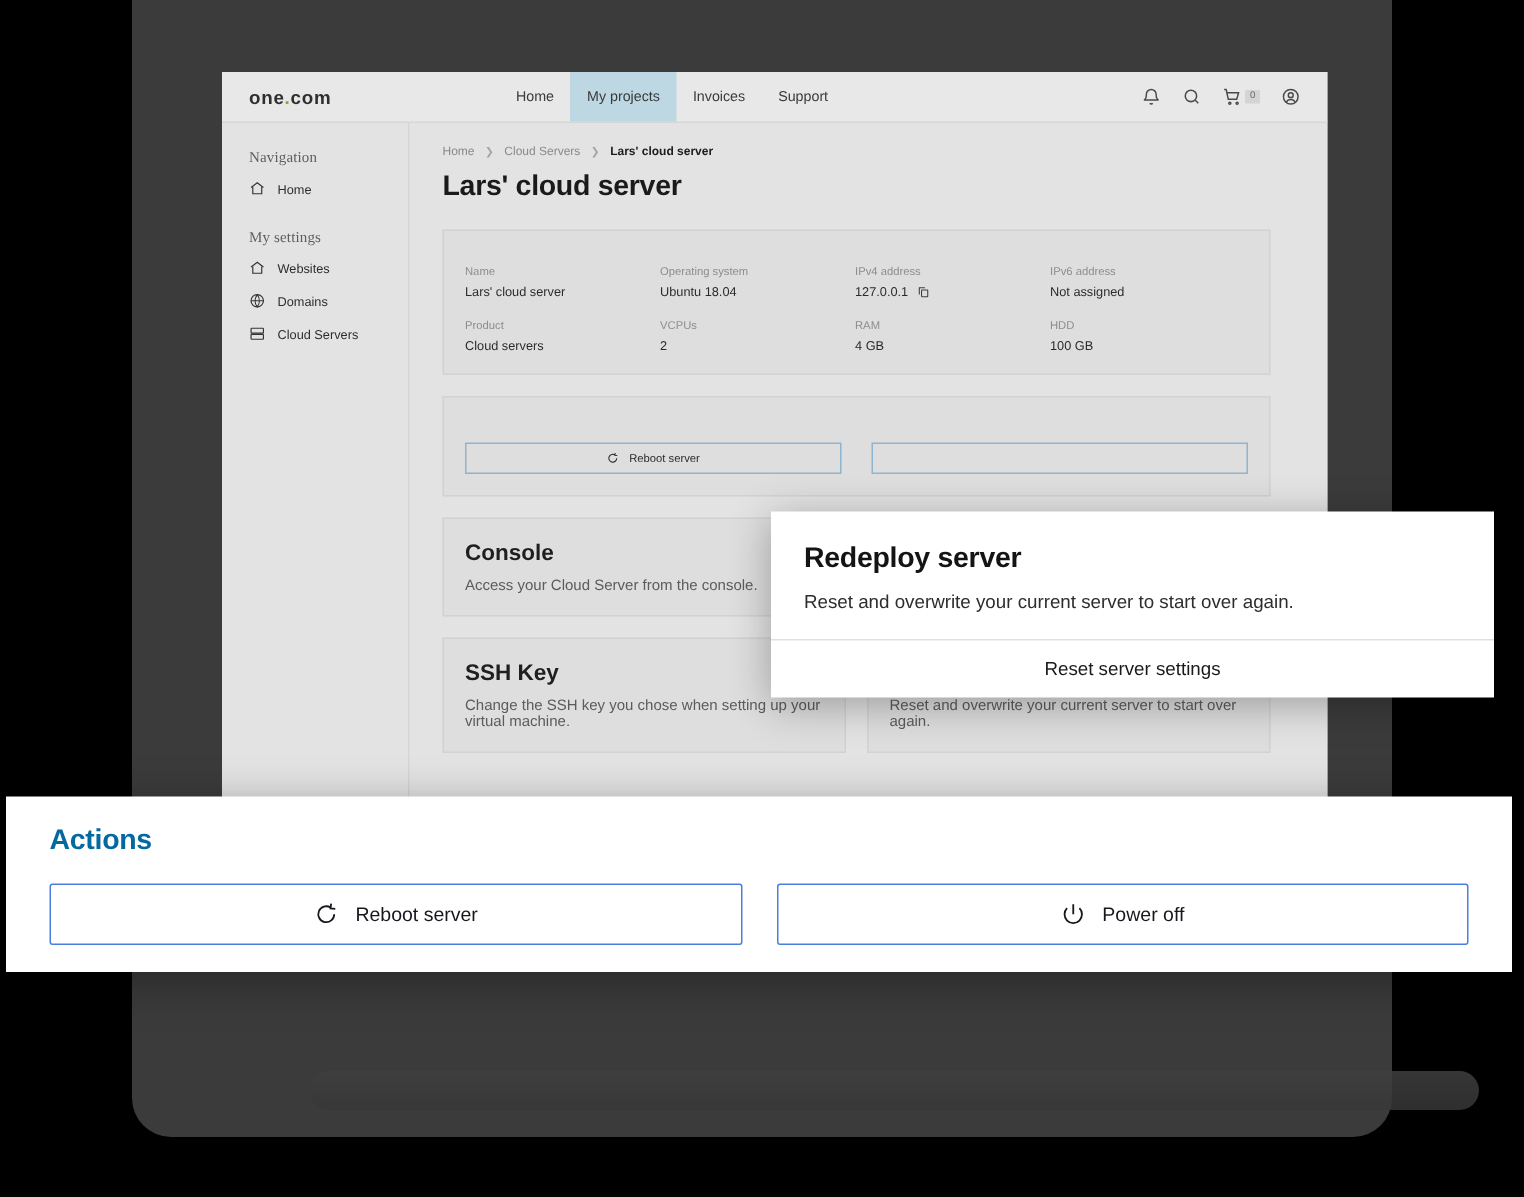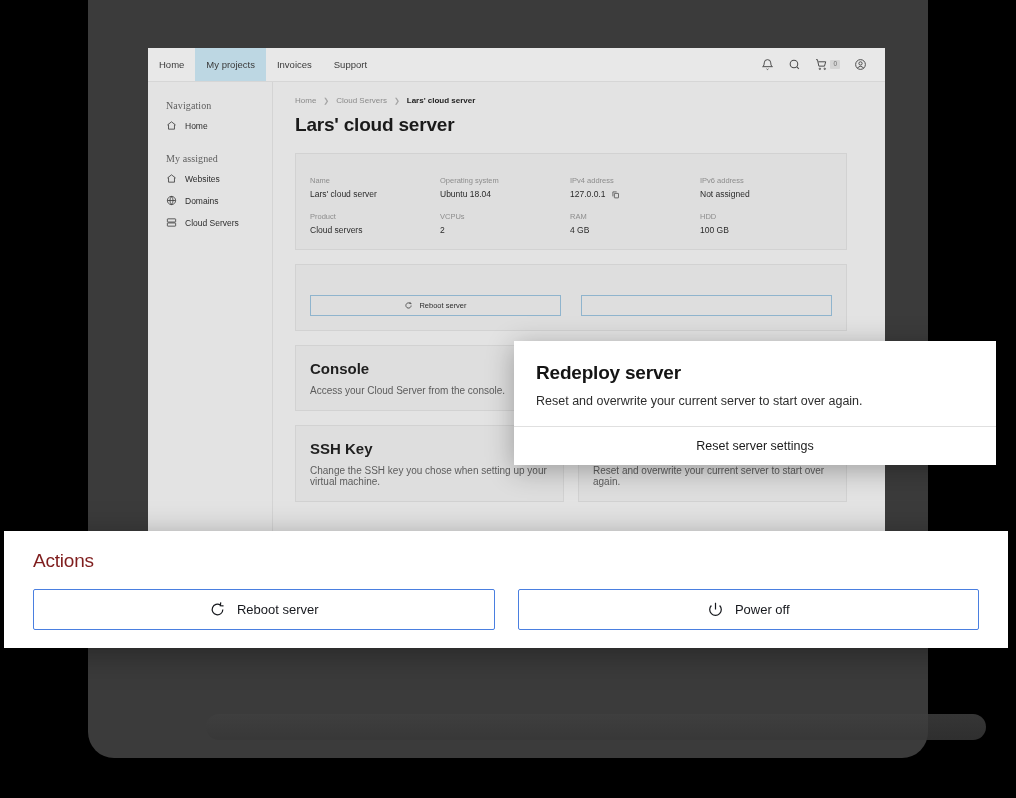--- a/index.html
+++ b/index.html
@@ -140,21 +140,21 @@
     font-size: 12.5px; color: #1a1a1a; cursor: pointer;
   }
 
   
   .actions-overlay {
     position: absolute; left: 4px; top: 531px; width: 1004px; height: 117px;
     background: #ffffff;
     box-shadow: 0 6px 30px rgba(0,0,0,.35);
   }
   .actions-overlay h2 {
-    font-size: 19px; font-weight: 400; color: #7f1d1d;
+    font-size: 19px; font-weight: 700; color: #0369a1;
     padding: 19px 0 0 29px; letter-spacing: -.2px;
   }
   .overlay-btn-row { display: flex; gap: 23px; padding: 17px 29px 0 29px; }
   .big-btn {
     flex: 1; height: 41px; background: #fff;
     border: 1px solid #4a7fe0; border-radius: 2px;
     display: flex; align-items: center; justify-content: center; gap: 11px;
     font-size: 13px; color: #16181d; cursor: pointer;
   }
   .big-btn svg { width: 17px; height: 17px; color: #16181d; }
@@ -164,20 +164,25 @@
 
 <div id="stage">
 
   <div class="device-frame">
     <div class="device-foot"></div>
   </div>
 
   <div class="app-window">
 
     <div class="topbar">
+      <div class="logo">
+        <span>one</span>
+          <span class="dot">.</span>
+          <span>com</span>
+      </div>
       <div class="nav-main">
         <div class="nav-item">Home</div>
         <div class="nav-item active">My projects</div>
         <div class="nav-item">Invoices</div>
         <div class="nav-item">Support</div>
       </div>
       <div class="nav-right">
         <span class="icon-btn">
           <svg viewBox="0 0 24 24" fill="none" stroke="currentColor" stroke-width="1.8">
               <path d="M18 9a6 6 0 1 0-12 0c0 6-3 7-3 7h18s-3-1-3-7"></path>
@@ -215,21 +220,21 @@
       <div class="sidebar">
         <div class="side-head">Navigation</div>
         <div class="side-item">
           <svg viewBox="0 0 24 24" fill="none" stroke="currentColor" stroke-width="1.7">
               <path d="M3 11l9-7 9 7"></path>
               <path d="M5.5 10v10h13V10"></path>
             </svg>
           <span>Home</span>
         </div>
 
-        <div class="side-head second">My assigned</div>
+        <div class="side-head second">My settings</div>
         <div class="side-item">
           <svg viewBox="0 0 24 24" fill="none" stroke="currentColor" stroke-width="1.7">
               <path d="M3 11l9-7 9 7"></path>
               <path d="M5.5 10v10h13V10"></path>
             </svg>
           <span>Websites</span>
         </div>
         <div class="side-item">
           <svg viewBox="0 0 24 24" fill="none" stroke="currentColor" stroke-width="1.7">
               <circle cx="12" cy="12" r="9"></circle>

